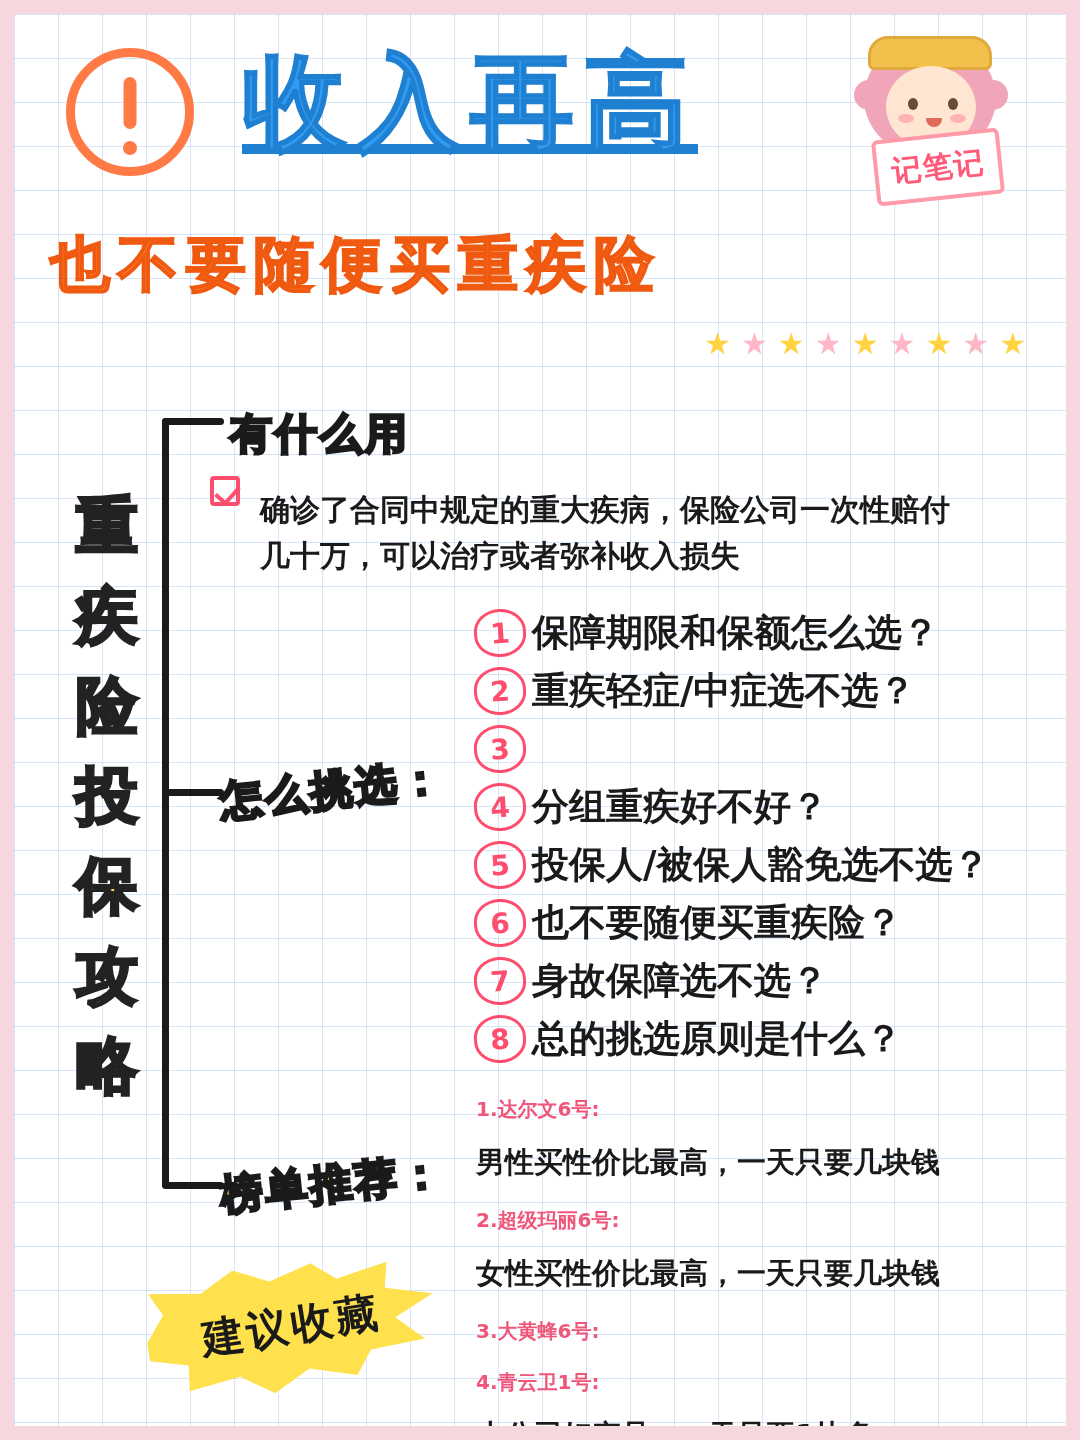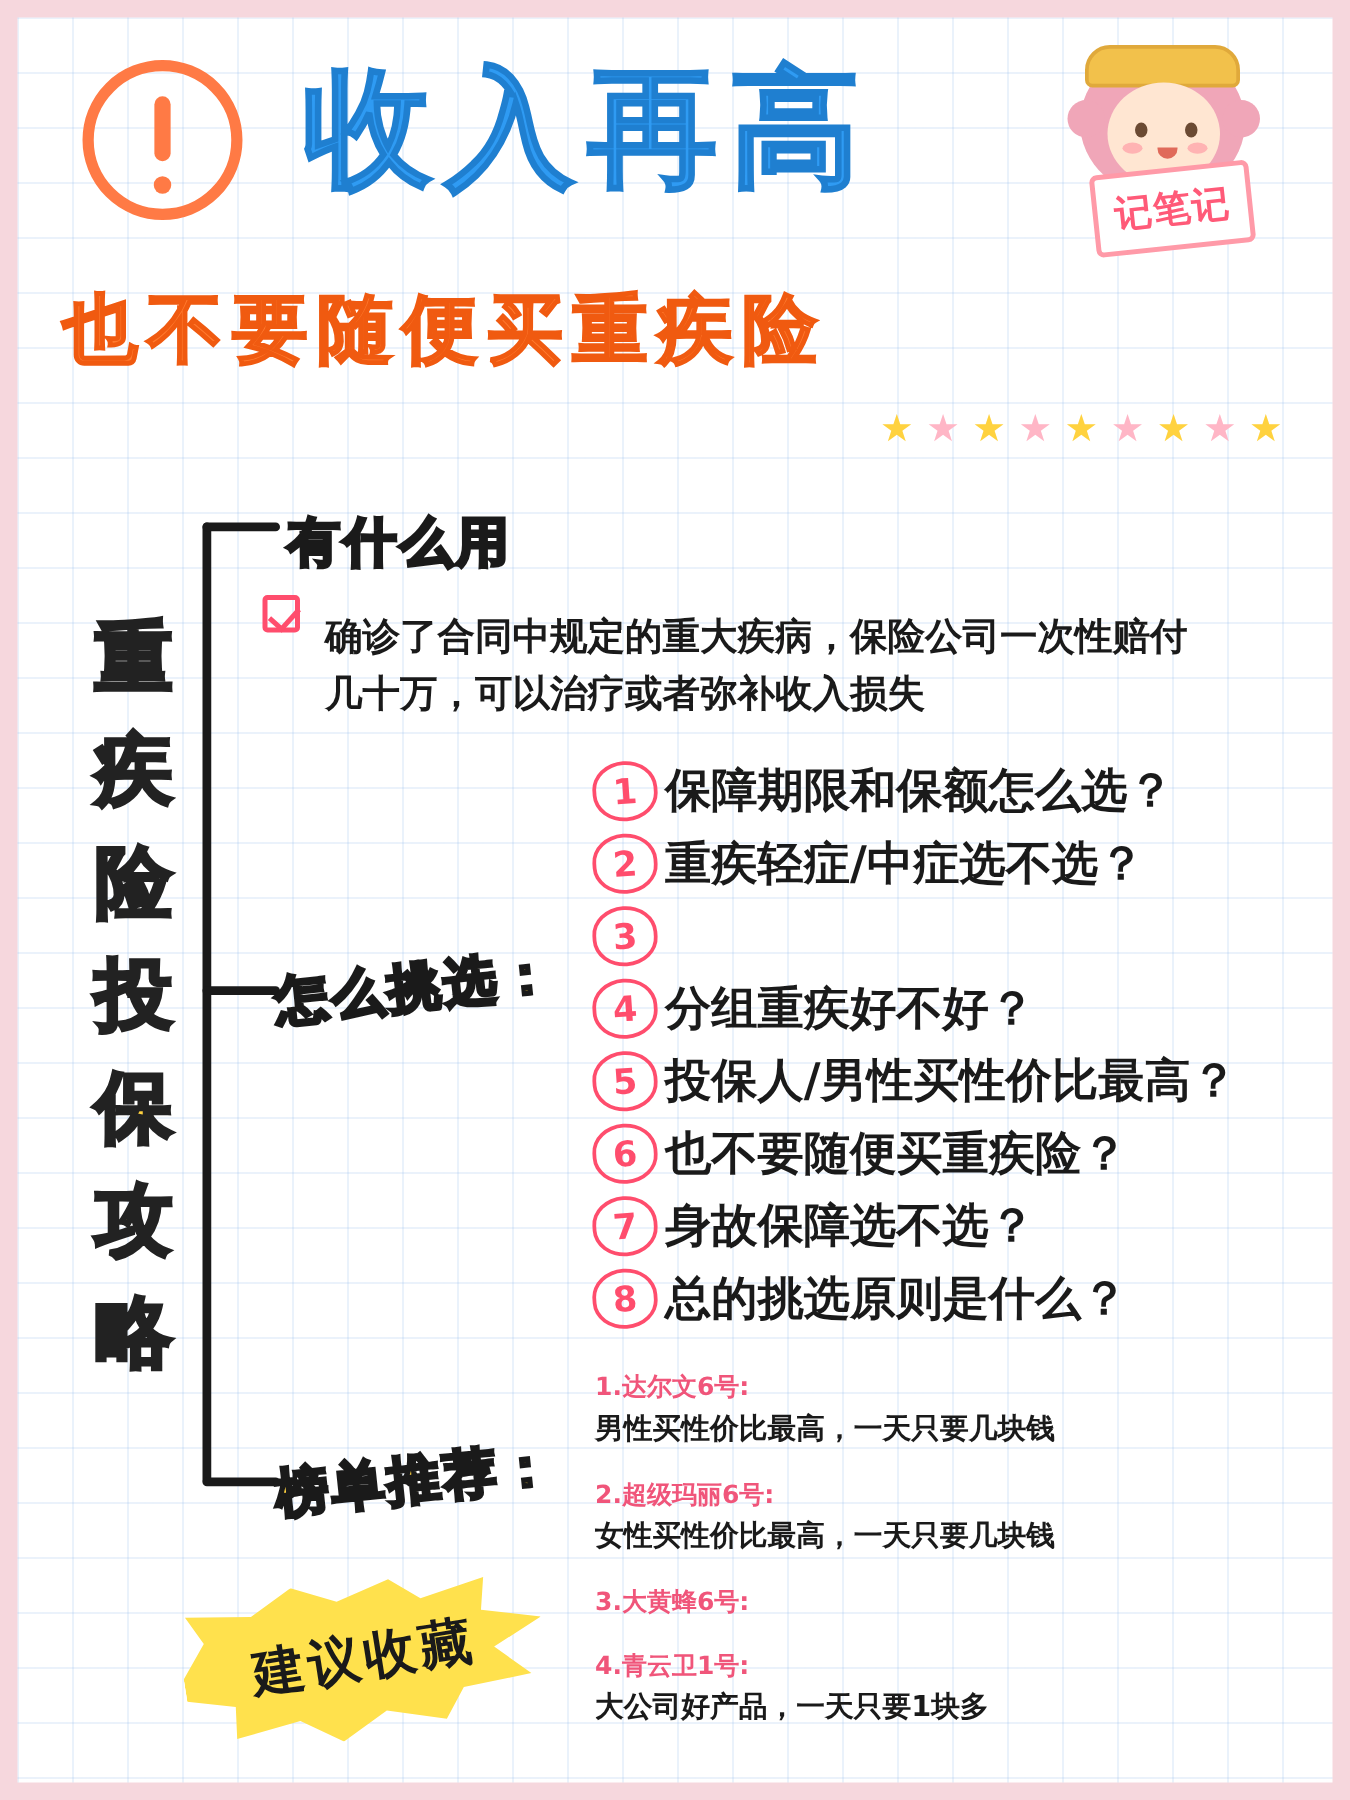--- a/index.html
+++ b/index.html
@@ -33,20 +33,21 @@
   }
   .excl::after{
     content:"";position:absolute;left:50%;top:84px;transform:translateX(-50%);
     width:14px;height:14px;border-radius:50%;background:#ff7a45;
   }
   .title1{
     position:absolute;left:228px;top:28px;
     font-size:104px;line-height:120px;font-weight:bold;
     color:#2f9bf3;letter-spacing:10px;
     font-family:"DejaVu Sans","Liberation Sans",sans-serif;
+    text-decoration:underline;
     -webkit-text-stroke:2px #1f7fd0;
   }
   .title2{
     position:absolute;left:36px;top:196px;
     font-size:60px;line-height:108px;font-weight:bold;
     color:#ff7a2f;letter-spacing:8px;
     font-family:"DejaVu Sans","Liberation Sans",sans-serif;
     -webkit-text-stroke:2px #f05a10;
   }
   
@@ -133,21 +134,21 @@
     border-bottom:2px dashed #c9c9c9;z-index:-1;
   }
 
   
   .recs{position:absolute;left:462px;top:1058px;width:560px;}
   .rec-name{
     font-size:20px;font-weight:bold;color:#f0557a;margin-top:24px;
     font-family:"DejaVu Sans","Liberation Sans",sans-serif;
   }
   .rec-desc{
-    font-size:23px;font-weight:bold;color:#1a1a1a;margin-top:4px;
+    font-size:29px;font-weight:bold;color:#1a1a1a;margin-top:20px;
     font-family:"DejaVu Sans","Liberation Sans",sans-serif;
   }
 
   
   .burst{
     position:absolute;left:132px;top:1248px;width:290px;height:128px;
   }
   .burst .shape{
     position:absolute;inset:0;background:#ffe14d;
     clip-path:polygon(0% 46%,7% 26%,3% 8%,21% 14%,33% 0%,45% 13%,60% 4%,68% 19%,86% 12%,84% 32%,100% 42%,86% 56%,95% 76%,76% 78%,70% 96%,54% 85%,41% 100%,30% 83%,12% 88%,13% 68%,0% 60%);
@@ -230,21 +231,21 @@
     </div>
     <div class="qrow">
       <div class="qnum">3</div>
     </div>
     <div class="qrow">
       <div class="qnum">4</div>
       <div class="qtxt">分组重疾好不好？</div>
     </div>
     <div class="qrow">
       <div class="qnum">5</div>
-      <div class="qtxt">投保人/男性买性价比最高？</div>
+      <div class="qtxt">投保人/被保人豁免选不选？</div>
     </div>
     <div class="qrow">
       <div class="qnum">6</div>
       <div class="qtxt">也不要随便买重疾险？</div>
     </div>
     <div class="qrow">
       <div class="qnum">7</div>
       <div class="qtxt">身故保障选不选？</div>
     </div>
     <div class="qrow">

